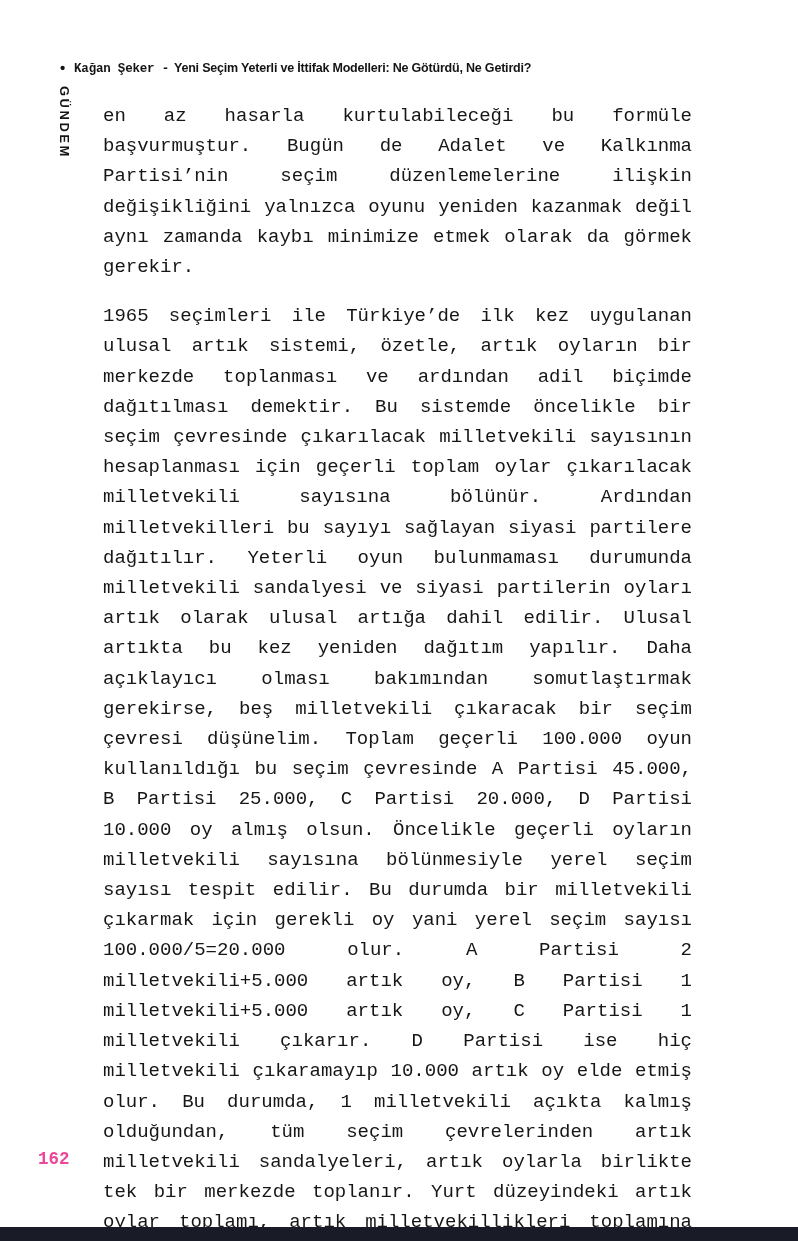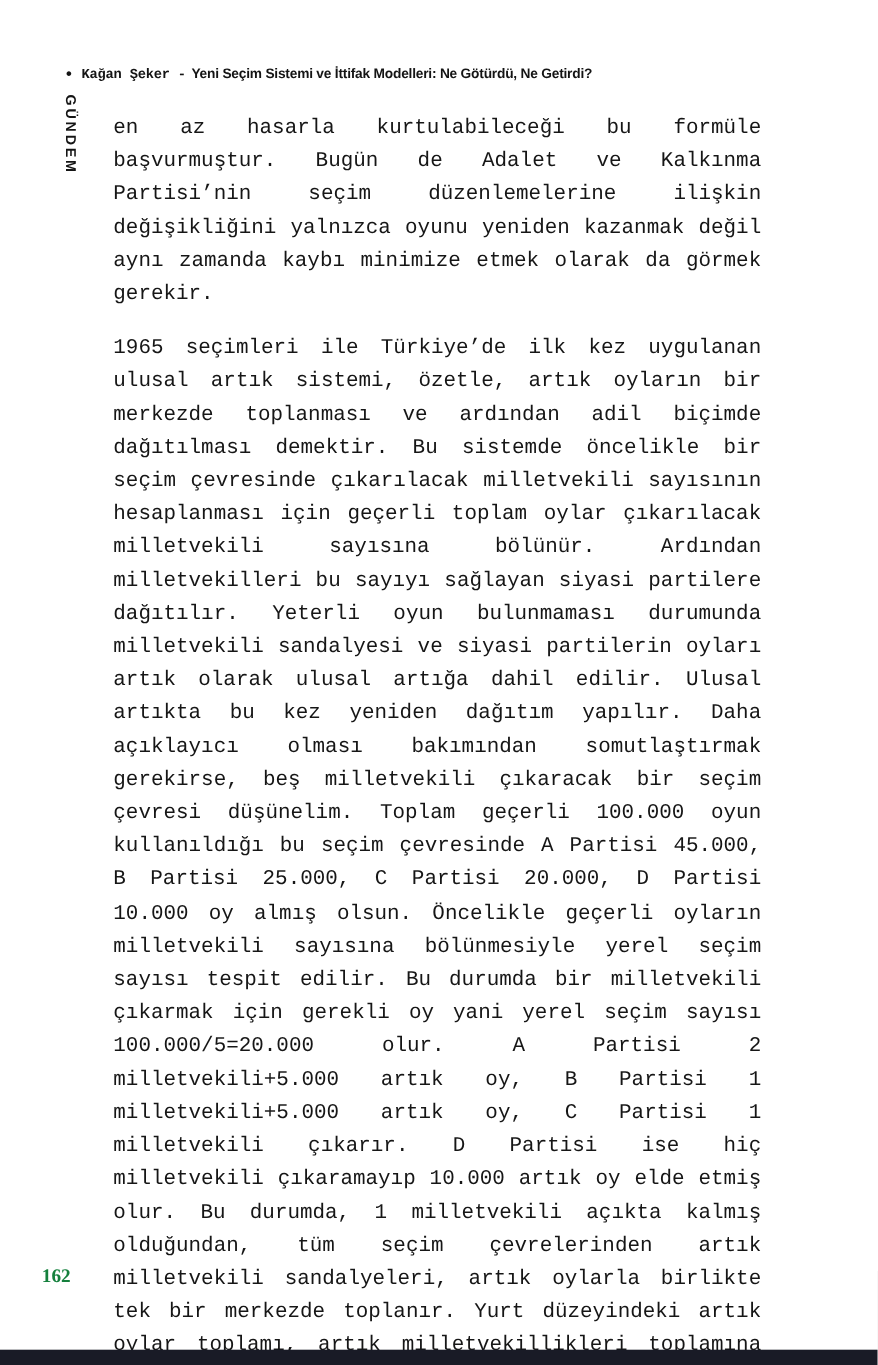--- a/index.html
+++ b/index.html
@@ -68,45 +68,45 @@
     text-align: justify;
     font-family: Liberation Mono, monospace;
   }
   .body-text p + p { margin-top: 19px; }
 
   
   .page-number {
     position: absolute;
     left: 38px;
     top: 1149px;
-    font-family: Liberation Serif, serif;
+    font-family: Liberation Mono, monospace;
     font-weight: 700;
     font-size: 17.5px;
-    color: #15803d;
+    color: #ec4899;
   }
 
   
   .bottom-bar {
     position: absolute;
     left: 0;
     bottom: 0;
     width: 100%;
     height: 14px;
     background: #191b26;
   }
 </style>
 </head>
 <body>
 
 <div class="page">
 
   <div class="header">
     <span class="bullet">•</span>
     <span class="author">Kağan Şeker -</span>
-    <span class="title">Yeni Seçim Sistemi ve İttifak Modelleri: Ne Götürdü, Ne Getirdi?</span>
+    <span class="title">Yeni Seçim Yeterli ve İttifak Modelleri: Ne Götürdü, Ne Getirdi?</span>
   </div>
 
   <div class="margin-label">GÜNDEM</div>
 
   <div class="body-text">
     <p>en az hasarla kurtulabileceği bu formüle başvurmuştur. Bugün de Adalet ve Kalkınma Partisi’nin seçim düzenlemelerine ilişkin değişikliğini yalnızca oyunu yeniden kazanmak değil aynı zamanda kaybı minimize etmek olarak da görmek gerekir.</p>
     <p>1965 seçimleri ile Türkiye’de ilk kez uygulanan ulusal artık sistemi, özetle, artık oyların bir merkezde toplanması ve ardından adil biçimde dağıtılması demektir. Bu sistemde öncelikle bir seçim çevresinde çıkarılacak milletvekili sayısının hesaplanması için geçerli toplam oylar çıkarılacak milletvekili sayısına bölünür. Ardından milletvekilleri bu sayıyı sağlayan siyasi partilere dağıtılır. Yeterli oyun bulunmaması durumunda milletvekili sandalyesi ve siyasi partilerin oyları artık olarak ulusal artığa dahil edilir. Ulusal artıkta bu kez yeniden dağıtım yapılır. Daha açıklayıcı olması bakımından somutlaştırmak gerekirse, beş milletvekili çıkaracak bir seçim çevresi düşünelim. Toplam geçerli 100.000 oyun kullanıldığı bu seçim çevresinde A Partisi 45.000, B Partisi 25.000, C Partisi 20.000, D Partisi 10.000 oy almış olsun. Öncelikle geçerli oyların milletvekili sayısına bölünmesiyle yerel seçim sayısı tespit edilir. Bu durumda bir milletvekili çıkarmak için gerekli oy yani yerel seçim sayısı 100.000/5=20.000 olur. A Partisi 2 milletvekili+5.000 artık oy, B Partisi 1 milletvekili+5.000 artık oy, C Partisi 1 milletvekili çıkarır. D Partisi ise hiç milletvekili çıkaramayıp 10.000 artık oy elde etmiş olur. Bu durumda, 1 milletvekili açıkta kalmış olduğundan, tüm seçim çevrelerinden artık milletvekili sandalyeleri, artık oylarla birlikte tek bir merkezde toplanır. Yurt düzeyindeki artık oylar toplamı, artık milletvekillikleri toplamına bölünerek “ulusal seçim kotası” bulunur. Sonra, her partinin artık oylar toplamı bu kotaya bölünerek her partinin ulusal artıktan ne kadar milletvekili alacağı saptanır. Bunun somut çıktısı, bir seçim çevresinde milletvekili çıkarma yeterliliğine ulaşamayan herhangi bir siyasi partinin ulusal çevrede milletvekili çıkarabilmesidir. Örneğin Türkiye İşçi Partisi, seçim çevrelerinden yalnızca 1 milletvekili çıkarabilmişken, geri kalan 13 milletvekilini ulusal artık sistemi nedeniyle ulusal seçim kotasında toplanan artık oylar ile çıkarabilmiştir.</p>
   </div>
 
   <div class="page-number">162</div>

